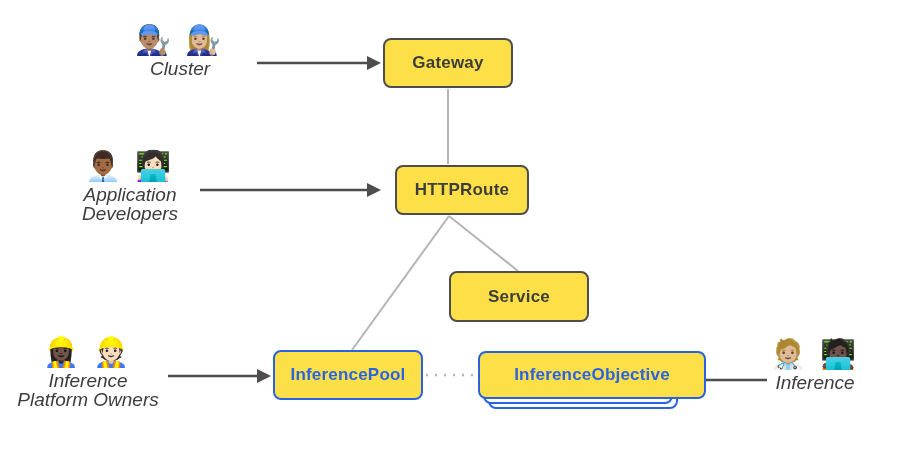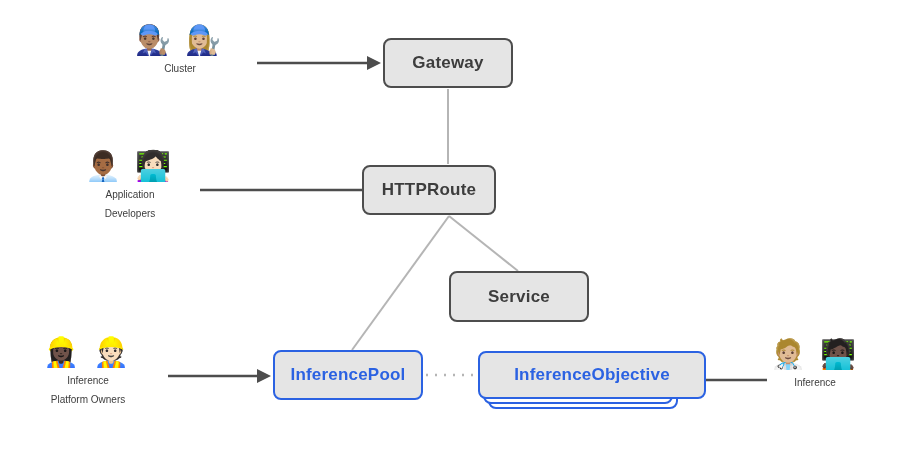--- a/index.html
+++ b/index.html
@@ -12,35 +12,35 @@
     --bg:#ffffff;
   }
   html,body{margin:0;padding:0;background:#fff;}
   .canvas{
     position:relative;width:902px;height:457px;background:var(--bg);
     font-family:"Liberation Sans", sans-serif;overflow:hidden;
   }
   .edges{position:absolute;inset:0;pointer-events:none;}
   .node{
     position:absolute;display:flex;align-items:center;justify-content:center;
-    background:#e5e5e5;border:2px solid var(--box-border);border-radius:8px;
+    background:#fde047;border:2px solid var(--box-border);border-radius:8px;
     font-weight:bold;font-size:17px;color:var(--box-text);box-sizing:border-box;
     letter-spacing:.2px;
   }
   .node.blue{border-color:var(--accent-blue);color:var(--accent-blue);}
   .stack{position:absolute;}
   .stack .layer{
     position:absolute;background:#fff;border:2px solid var(--accent-blue);
     border-radius:8px;box-sizing:border-box;width:190px;height:48px;
   }
   .persona{
     position:absolute;width:170px;text-align:center;color:var(--label-text);
   }
   .persona .emoji{font-size:29px;line-height:38px;letter-spacing:3px;white-space:nowrap;}
-  .persona .label{font-size:10px;line-height:19px;white-space:nowrap;}
+  .persona .label{font-size:19px;line-height:19px;white-space:nowrap;font-style:italic;}
 </style>
 </head>
 <body>
 
 <div class="canvas">
 
   <svg class="edges" width="902" height="457" viewBox="0 0 902 457">
 
     <line x1="448" y1="89" x2="448" y2="164" stroke="var(--connector)" stroke-width="2"></line>
     <line x1="449" y1="216" x2="518" y2="271" stroke="var(--connector)" stroke-width="2"></line>
@@ -57,21 +57,21 @@
       <polygon points="271,376 257,369 257,383" stroke="none"></polygon>
       <line x1="767" y1="380" x2="694" y2="380"></line>
       <polygon points="681,380 695,373 695,387" stroke="none"></polygon>
     </g>
   </svg>
 
   <div class="node" style="left:383px;top:38px;width:130px;height:50px;">
     <span>Gateway</span>
   </div>
 
-  <div class="node" style="left:362px;top:165px;width:134px;height:50px;align-items:center;">
+  <div class="node" style="left:395px;top:165px;width:134px;height:50px;align-items:center;">
     <span>HTTPRoute</span>
   </div>
 
   <div class="node" style="left:449px;top:271px;width:140px;height:51px;text-align:center;">
     <span>Service</span>
   </div>
 
   <div class="node blue" style="left:273px;top:350px;width:150px;height:50px;">
     <span>InferencePool</span>
   </div>

